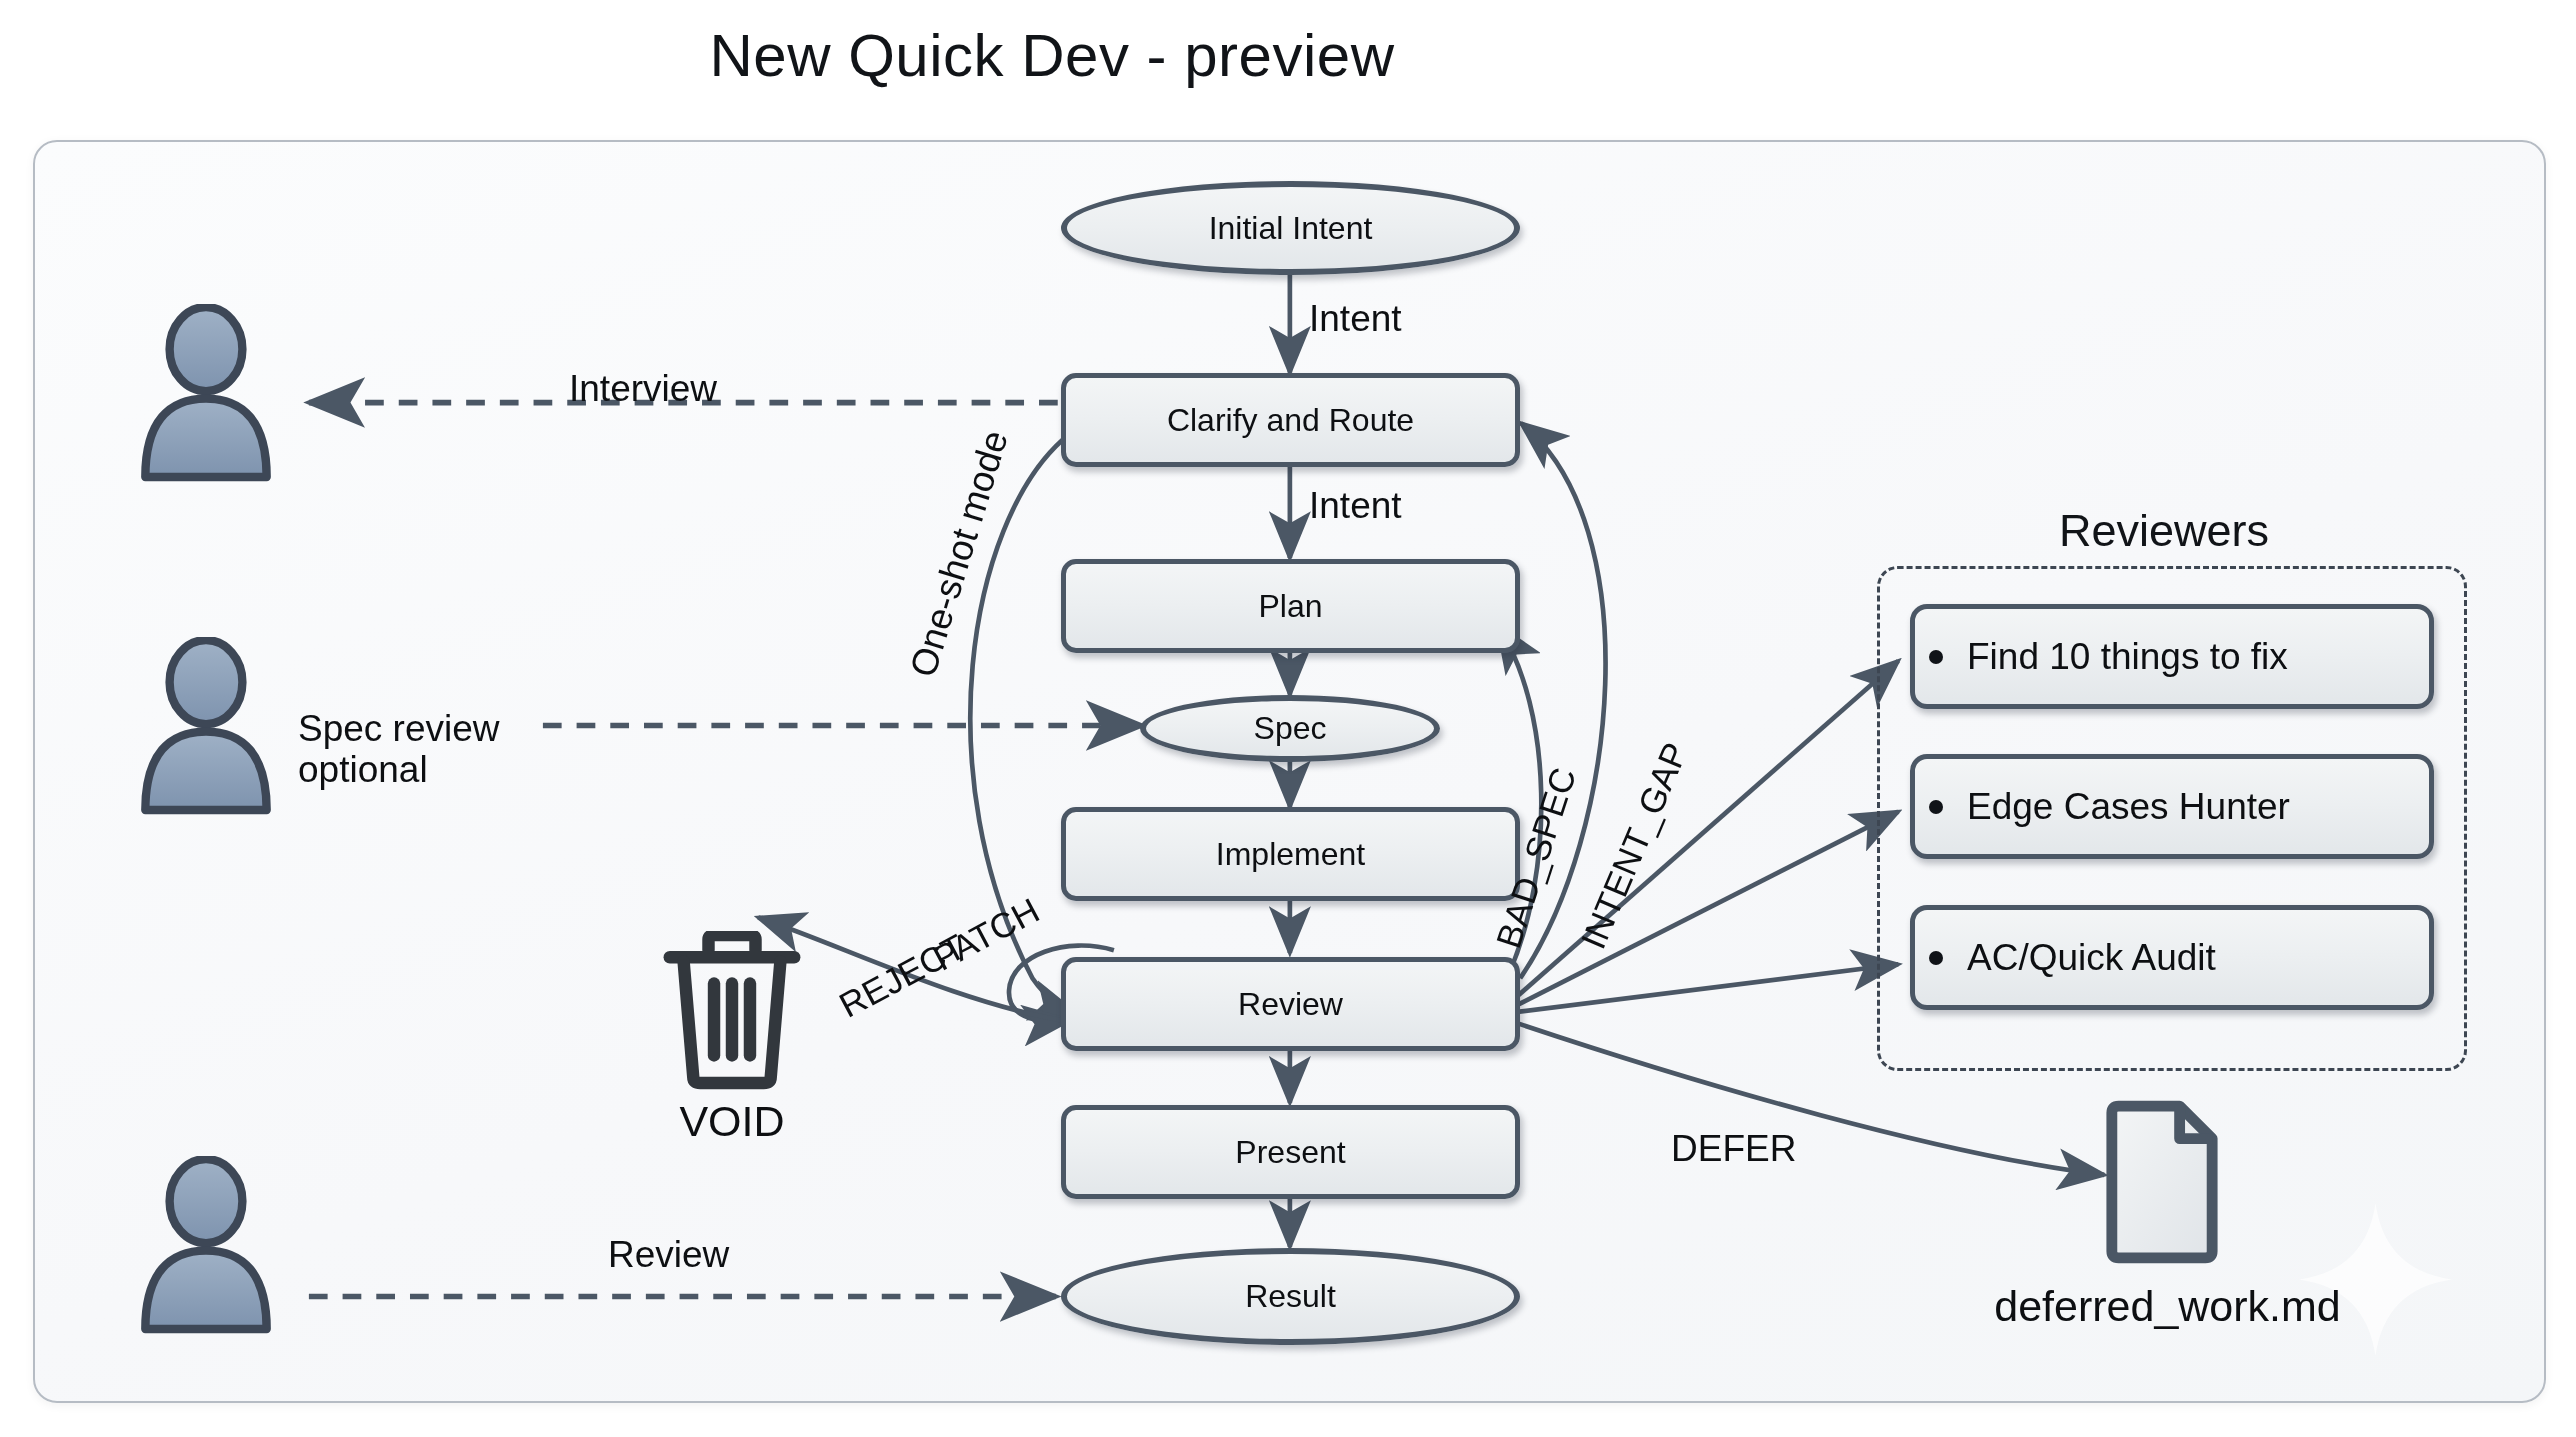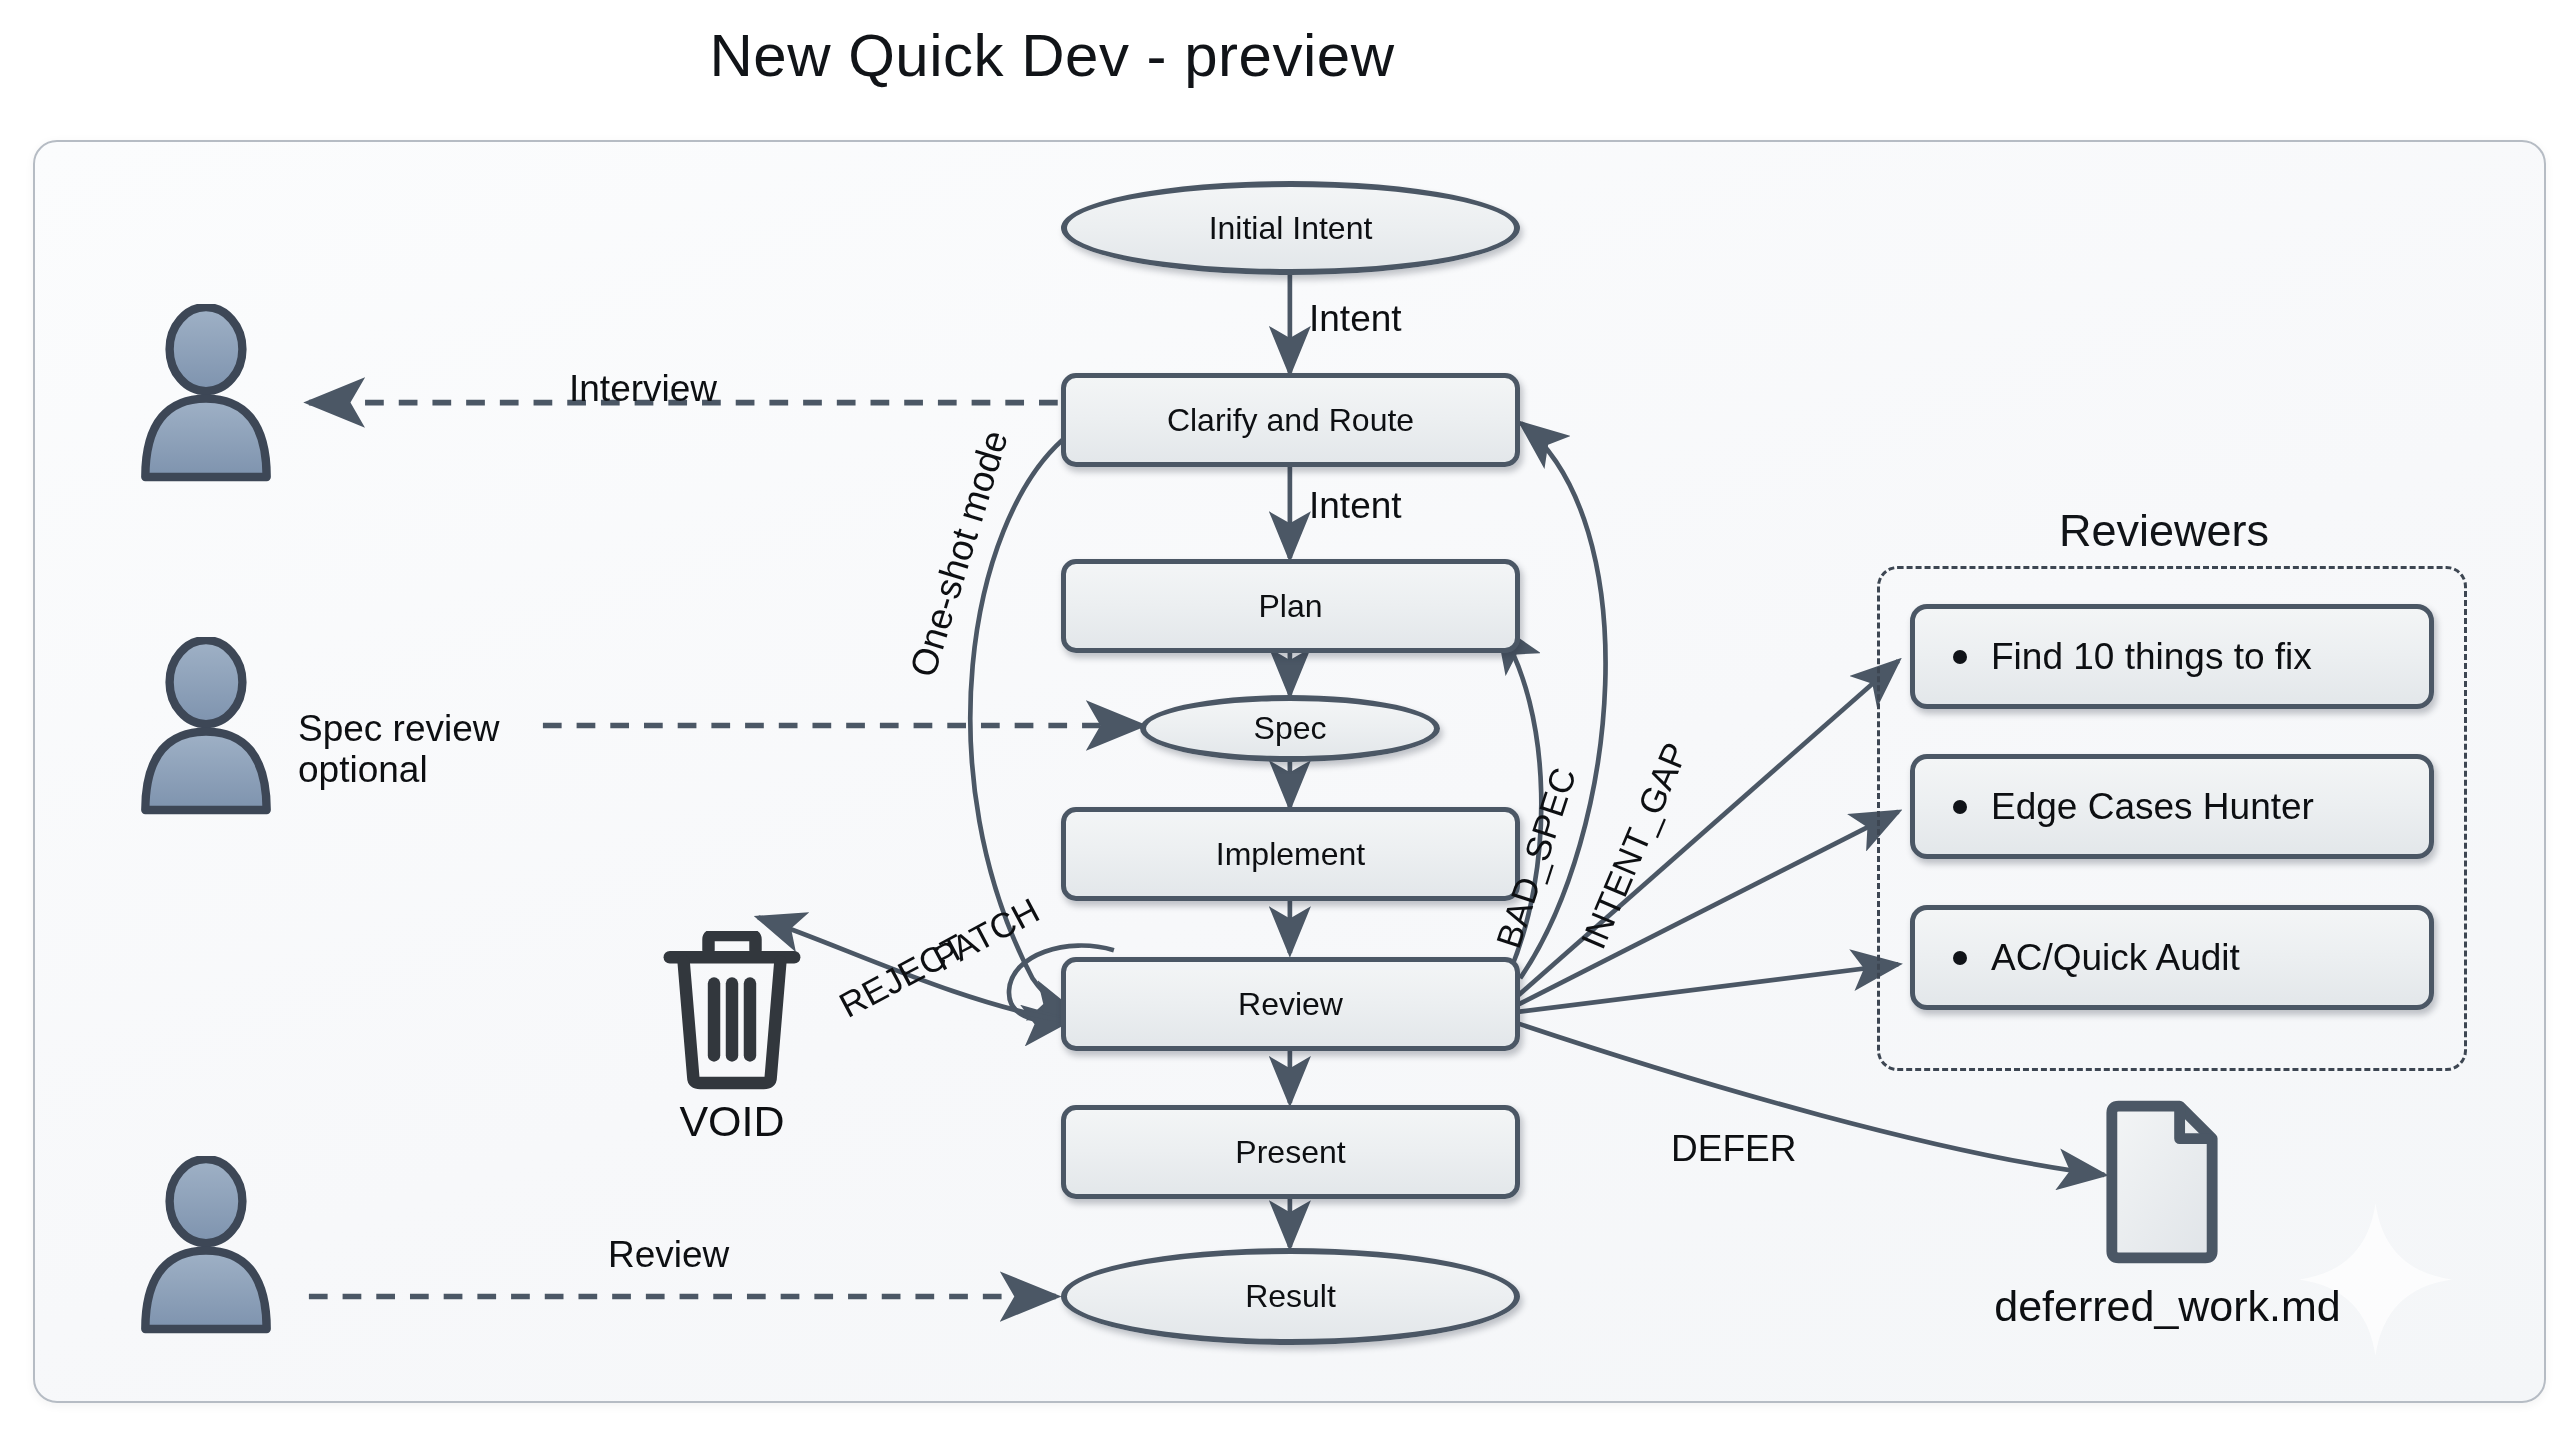--- a/index.html
+++ b/index.html
@@ -50,21 +50,21 @@
     font-size:32px;
     box-sizing:border-box;
     white-space:nowrap;
   }
   .ellipse{
     border-radius:50%;
     border-width:6.6px;
   }
   .reviewer-node{
     justify-content:flex-start;
-    padding-left:38px;
+    padding-left:14px;
     border-width:5.6px;
     border-radius:17px;
     font-size:37px;
   }
   .bullet{
     display:inline-block;width:14px;height:14px;border-radius:50%;
     background:#101318;margin-right:24px;flex:0 0 auto;
   }
 
   

